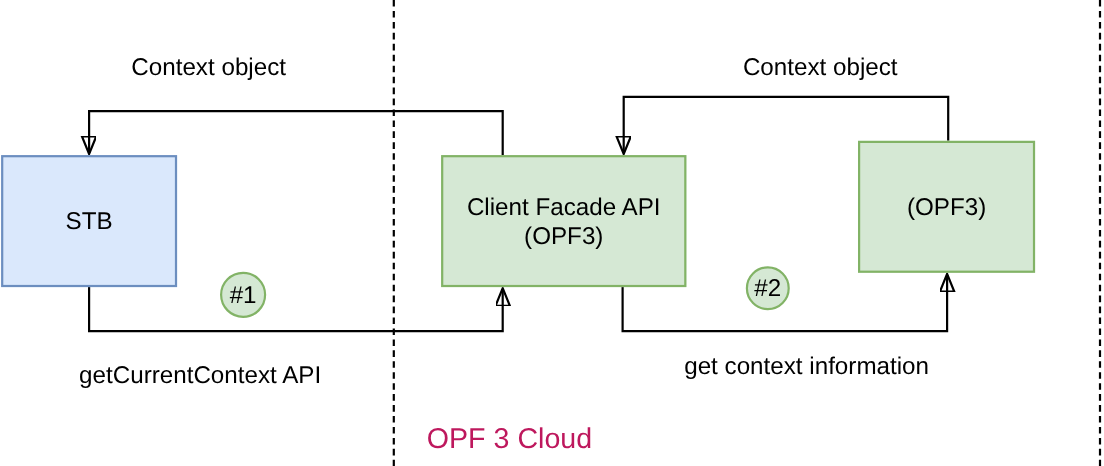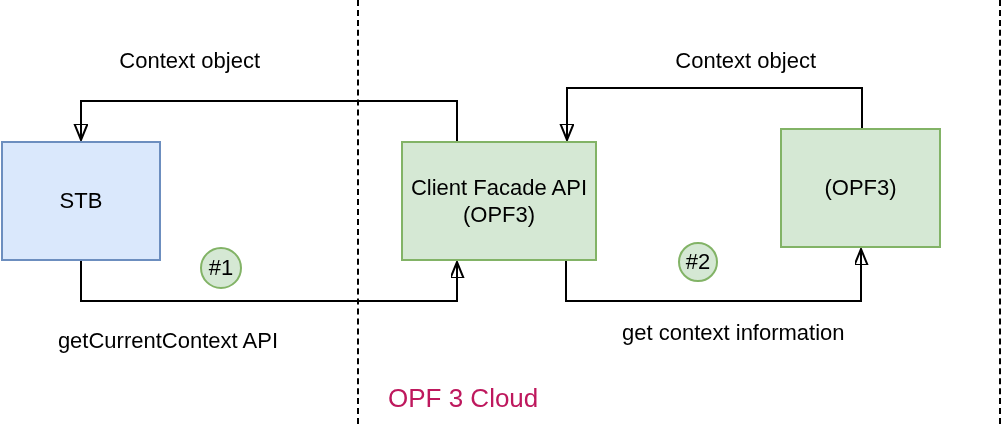--- a/index.html
+++ b/index.html
@@ -23,21 +23,21 @@
     justify-content: center;
     text-align: center;
     font-size: 22px;
     line-height: 1.25;
     color: #000000;
     box-sizing: border-box;
   }
   .node.blue  { background: #dae8fc; border: 2px solid #6c8ebf; }
   .node.green { background: #d5e8d4; border: 2px solid #82b366; }
   .node-stb  { left: 1px;   top: 141px; width: 160px; height: 120px; }
-  .node-cfa  { left: 401px; top: 141px; width: 196px; height: 120px; }
+  .node-cfa  { left: 401px; top: 141px; width: 223px; height: 120px; }
   .node-adm  { left: 780px; top: 128px; width: 161px; height: 120px; }
 
   .dash-line {
     position: absolute;
     top: 0;
     height: 424px;
     width: 0;
     border-left: 2px dashed #000000;
   }
   .dash-left  { left: 357px; }
@@ -57,21 +57,21 @@
 
   .edge-label {
     position: absolute;
     font-size: 22px;
     color: #000000;
     text-align: right;
     white-space: nowrap;
   }
   .lbl-ctx-left   { left: 60px;  top: 48px;  width: 200px; }
   .lbl-ctx-right  { left: 616px; top: 48px;  width: 200px; }
-  .lbl-getcur     { left: 57px;  top: 328px; width: 221px; }
+  .lbl-getcur     { left: 71px;  top: 328px; width: 221px; }
   .lbl-getinfo    { left: 622px; top: 320px; width: 220px; }
 
   .cloud-label {
     position: absolute;
     left: 388px; top: 383px;
     font-size: 26px;
     color: #be185d;
     white-space: nowrap;
   }
 

